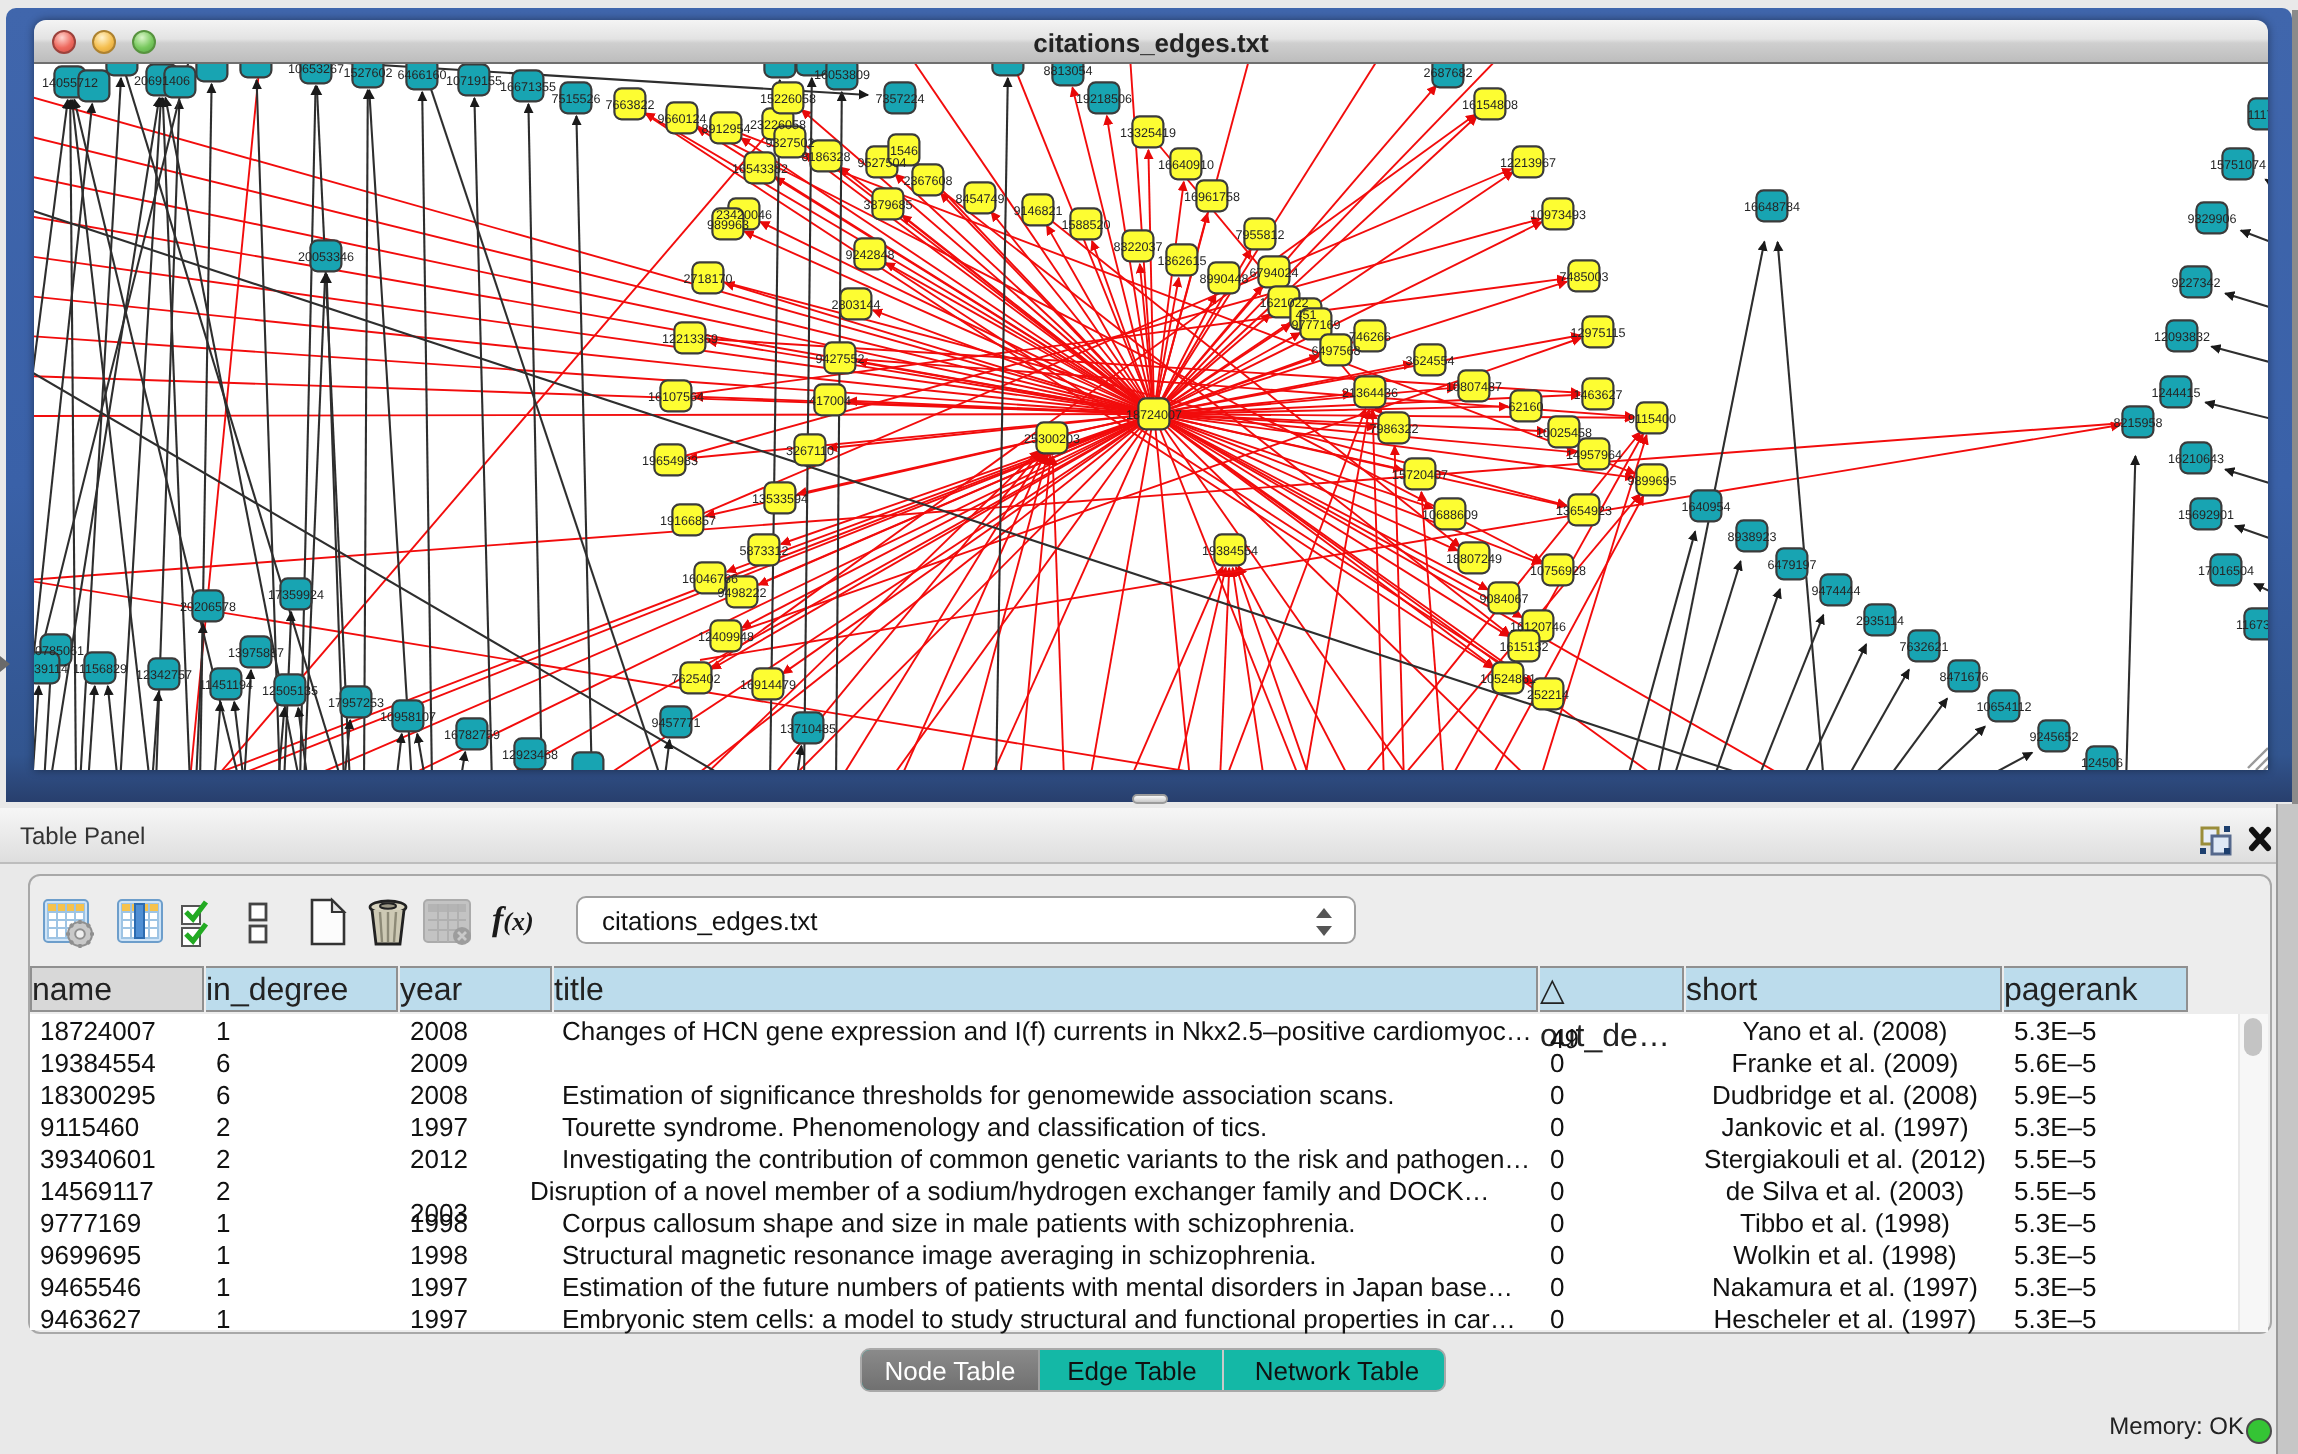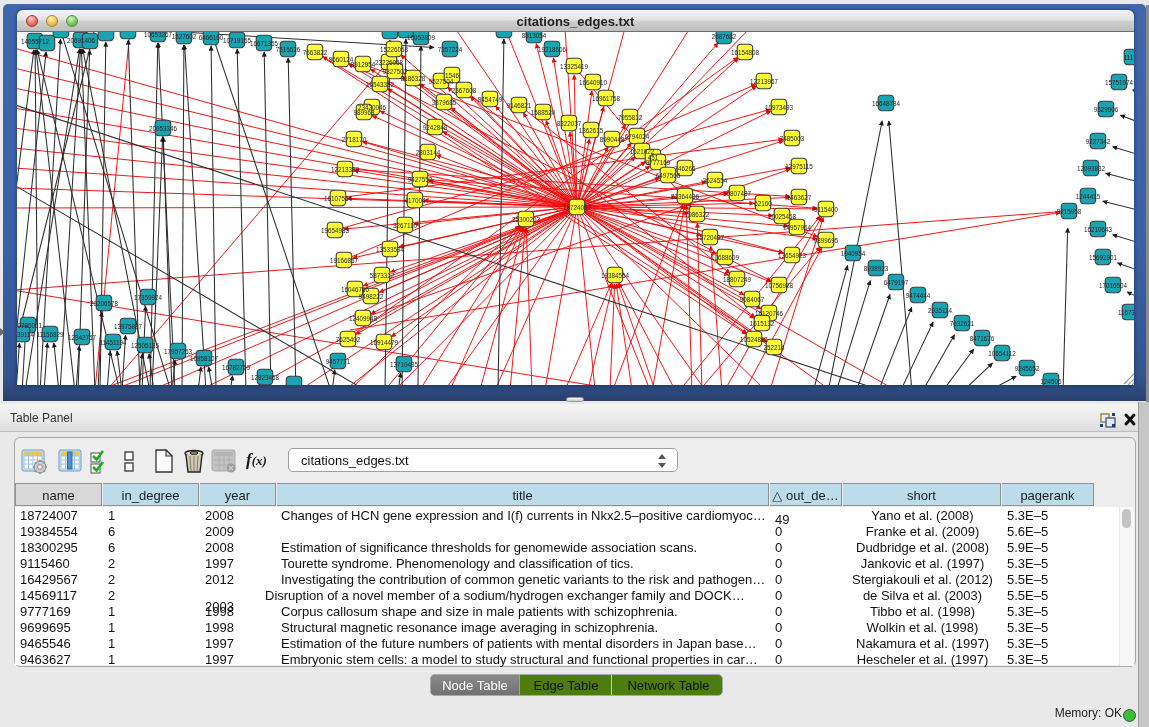--- a/index.html
+++ b/index.html
@@ -10,28 +10,28 @@
 #titlebar {position:absolute;left:0;top:0;width:1117px;height:22px;border-radius:6px 6px 0 0;background:linear-gradient(180deg,#f4f4f4 0%,#e3e3e3 45%,#cfcfcf 55%,#bdbdbd 100%);border-bottom:1px solid #6f6f6f}
 #title {position:absolute;width:100%;text-align:center;top:4px;font-size:13px;font-weight:bold;color:#222}
 .tl {position:absolute;top:5px;width:12px;height:12px;border-radius:50%;}
 #netwrap {position:absolute;left:0;top:22px;width:1117px;height:353px;overflow:hidden;background:#fff}
 #panel {position:absolute;left:0;top:402px;width:1149px;height:325px;background:#e9e9e9}
 #phead {position:absolute;left:0;top:2px;width:1149px;height:28px;background:linear-gradient(180deg,#f6f6f6,#dedede);border-bottom:1px solid #bdbdbd}
 #ptitle {position:absolute;left:10px;top:7px;font-size:12px;color:#333}
 #pbody {position:absolute;left:14px;top:437px;width:1122px;height:230px;background:#ededed;border:1px solid #a8a8a8;border-radius:6px;overflow:hidden}
 #combo {position:absolute;left:288px;top:448px;width:390px;height:24px;background:#fff;border:1px solid #a0a0a0;border-radius:5px}
 #combo span {position:absolute;left:12px;top:4px;font-size:13px;color:#111}
-.hc {position:absolute;top:483px;height:23px;border:1px solid #909090;border-left:none;font-size:13px;color:#222;text-align:center;line-height:23px}
+.hc {position:absolute;top:483px;height:23px;border:1px solid #909090;border-left:none;font-size:16px;color:#222;text-align:left;line-height:23px}
 .hc:first-child {border-left:1px solid #9a9a9a}
 #tablebg {position:absolute;left:15px;top:507px;width:1104px;height:158px;background:#fff}
 .tr {position:absolute;left:0;width:1149px;height:16px}
 .tc {position:absolute;font-size:13px;color:#111;white-space:nowrap;overflow:hidden;height:16px;line-height:15px}
 #vsb {position:absolute;left:1119px;top:507px;width:15px;height:159px;background:#f7f7f7;border-left:1px solid #e8e8e8}
 #vsbthumb {position:absolute;left:1122px;top:509px;width:9px;height:19px;background:#c4c4c4;border-radius:4.5px}
-#tabs {position:absolute;left:430px;top:674px;width:293px;height:22px;border:1px solid #a9a9a9;border-radius:5px;background:#4d7c0f;overflow:hidden}
+#tabs {position:absolute;left:430px;top:674px;width:293px;height:22px;border:1px solid #a9a9a9;border-radius:5px;background:#14b8a6;overflow:hidden}
 .seg {position:absolute;top:0;height:22px;font-size:13px;text-align:center;line-height:21px;color:#111}
 #memory {position:absolute;left:0;top:706px;width:1122px;text-align:right;font-size:12px;color:#222}
 #memdot {position:absolute;left:1123px;top:709px;width:13px;height:13px;border-radius:50%;background:#35c435;border:1px solid #4a4a4a}
 #pgut {position:absolute;left:1138px;top:402px;width:11px;height:325px;background:#c6c6c6;border-left:1px solid #9a9a9a}
 </style></head>
 <body>
 <div id="page">
   <div id="bluebg"></div>
   <div id="rgray"></div>
   <div id="win">
@@ -688,21 +688,21 @@
     <div class="tr" style="top:556px">
       <div class="tc" style="left:20px;width:83px;top:0">9115460</div>
       <div class="tc" style="left:108px;width:90px;top:0">2</div>
       <div class="tc" style="left:205px;width:72px;top:0">1997</div>
       <div class="tc" style="left:281px;width:489px;top:0">Tourette syndrome. Phenomenology and classification of tics.</div>
       <div class="tc" style="left:775px;width:64px;top:0">0</div>
       <div class="tc" style="left:843px;width:159px;top:0;text-align:center">Jankovic et al. (1997)</div>
       <div class="tc" style="left:1007px;width:88px;top:0">5.3E–5</div>
     </div>
     <div class="tr" style="top:572px">
-      <div class="tc" style="left:20px;width:83px;top:0">16429567</div>
+      <div class="tc" style="left:20px;width:83px;top:0">39340601</div>
       <div class="tc" style="left:108px;width:90px;top:0">2</div>
       <div class="tc" style="left:205px;width:72px;top:0">2012</div>
       <div class="tc" style="left:281px;width:489px;top:0">Investigating the contribution of common genetic variants to the risk and pathogen…</div>
       <div class="tc" style="left:775px;width:64px;top:0">0</div>
       <div class="tc" style="left:843px;width:159px;top:0;text-align:center">Stergiakouli et al. (2012)</div>
       <div class="tc" style="left:1007px;width:88px;top:0">5.5E–5</div>
     </div>
     <div class="tr" style="top:588px">
       <div class="tc" style="left:20px;width:83px;top:0">14569117</div>
       <div class="tc" style="left:108px;width:90px;top:0">2</div>

